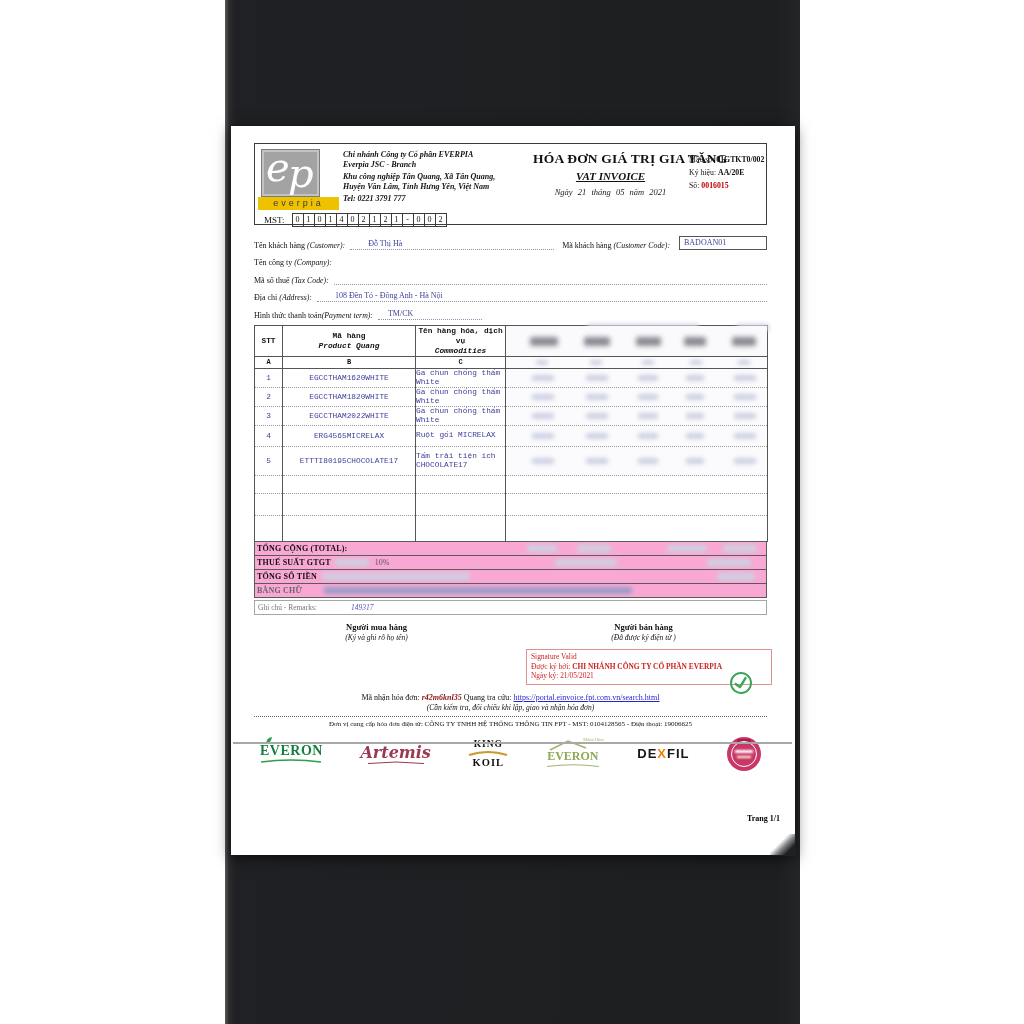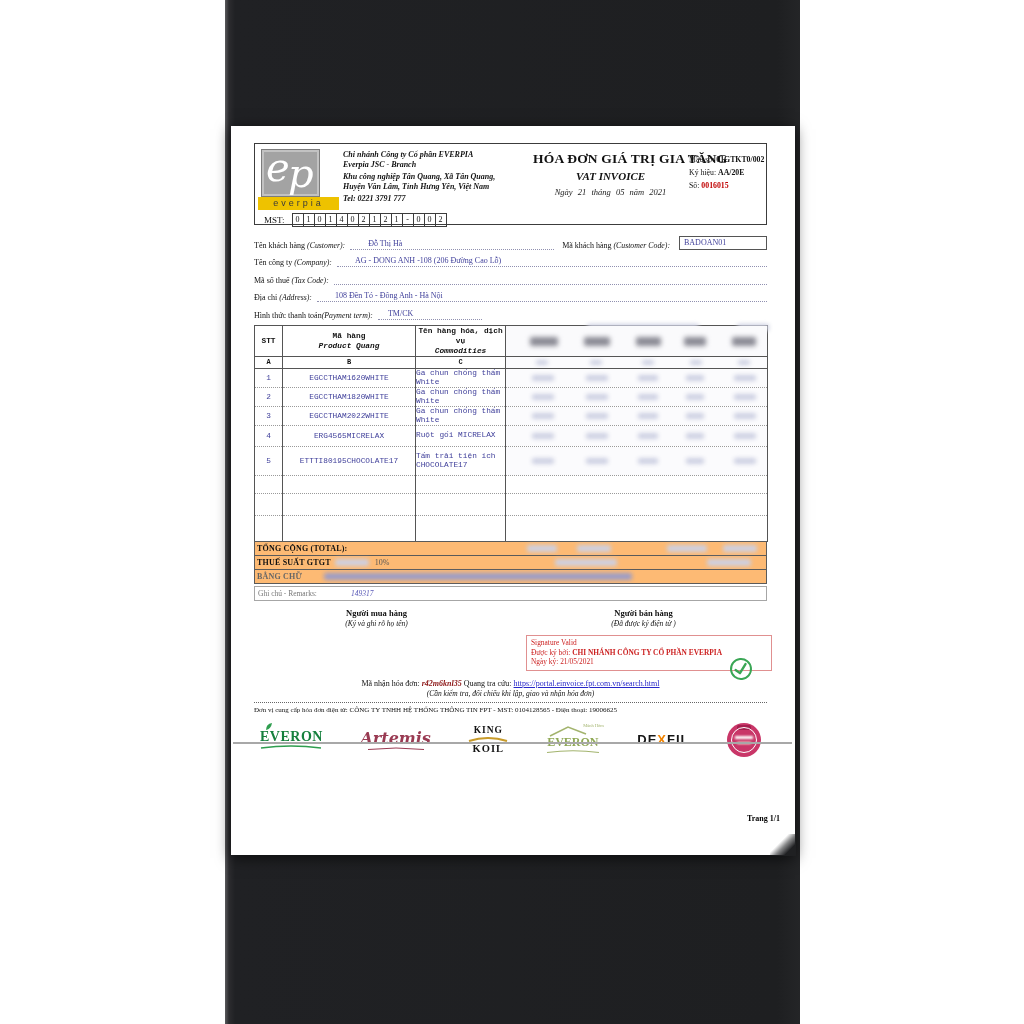--- a/index.html
+++ b/index.html
@@ -28,21 +28,21 @@
   .mst-row .mst-lbl{font-size:9px;margin-right:7px;}
   .mst-cells{display:flex;border:1px solid #3c3c3c;}
   .mst-cells span{width:10px;height:12px;line-height:12px;text-align:center;font-size:8px;
            border-right:1px solid #3c3c3c;}
   .mst-cells span:last-child{border-right:none;}
   .head-co{position:absolute;left:88px;top:6px;width:190px;font:italic bold 8px "Liberation Serif",serif;
            line-height:9.5px;}
   .head-co .grp{margin-bottom:3px;}
   .head-center{position:absolute;left:278px;top:7px;width:155px;text-align:center;}
   .inv-title{font-weight:bold;font-size:13.5px;letter-spacing:.2px;white-space:nowrap;}
-  .inv-sub{font-weight:bold;font-style:italic;font-size:11px;margin-top:3px;}
+  .inv-sub{font-weight:bold;font-style:italic;font-size:11px;margin-top:3px;text-decoration:underline;}
   .inv-date{font-style:italic;font-size:8.5px;margin-top:5px;word-spacing:3px;color:#222;}
   .head-right{position:absolute;left:434px;top:9px;width:78px;line-height:13px;font-size:7.8px;white-space:nowrap;}
   .head-right b{font-size:7.8px;}
   .so-red{color:#c00000;font-weight:bold;}
 
   
   .cust{margin-top:7px;}
   .crow{display:flex;align-items:flex-end;height:17.5px;font-size:8px;}
   .crow .lbl{white-space:nowrap;padding-right:5px;}
   .crow .lbl i{font-size:7.8px;}
@@ -64,21 +64,21 @@
   tr.letters td{border-bottom:1px solid #555;text-align:center;font-weight:bold;font-size:7px;height:11px;}
   tbody td{border-bottom:1px dotted #9a9a9a;color:#3f3f9a;vertical-align:middle;}
   tbody tr.last td{border-bottom:1px solid #555;}
   td.cstt{text-align:center;} td.ccode{text-align:center;}
   td.cname{padding-left:2px;line-height:9px;}
   .hblur{position:relative;height:30px;background:#fafafc;}
   .lblur,.rblur{position:relative;background:#fbfbfd;}
 
   
   .trow{position:relative;border:1px solid #5a5a5a;margin-top:-1px;display:flex;align-items:center;
-        height:13px;padding-left:2px;background:#fdba74;font-size:8px;}
+        height:13px;padding-left:2px;background:#f9a8d4;font-size:8px;}
   .trow b{letter-spacing:.2px;}
   .pct{color:#555;margin-left:6px;}
   .remarks{display:flex;align-items:center;border:1px solid #a6a6a6;height:13px;margin-top:2.5px;
         color:#777;font-size:7.5px;padding-left:3px;}
   .remarks .rv{color:#5555b5;font-style:italic;margin-left:34px;}
 
   
   .sigrow{display:flex;margin-top:7px;}
   .sigcol{width:245px;text-align:center;}
   .sigcol .t{font-weight:bold;font-size:8.5px;}
@@ -86,21 +86,21 @@
   .sigbox{position:relative;margin:7px 0 0 272px;width:236px;border:1px solid #e09090;
           padding:2px 4px 3px 4px;color:#cc2222;font-size:7.4px;line-height:9.5px;}
   .sigbox b{font-size:7.4px;}
   .check{position:absolute;right:18px;bottom:-11px;}
 
   
   .flines{text-align:center;margin-top:8px;font-size:8px;}
   .fcode{font-weight:bold;font-style:italic;color:#8b1515;}
   .flink{color:#2626c9;text-decoration:underline;}
   .fnote{text-align:center;font-style:italic;font-size:7.5px;margin-top:1px;}
-  .provider{border-top:1px dotted #666;margin-top:4px;padding-top:3px;text-align:left;font-size:7px;}
+  .provider{border-top:1px dotted #666;margin-top:4px;padding-top:3px;text-align:center;font-size:7px;}
 
   
   .brands{display:flex;align-items:center;justify-content:space-between;margin-top:8px;height:36px;padding:0 6px;}
   .bx{position:relative;text-align:center;}
   .everon1{font:bold 14px "Liberation Serif",serif;color:#15803d;letter-spacing:.5px;}
   .artemis{font:italic bold 16px "DejaVu Serif",serif;color:#993a52;}
   .kk{font-family:"Liberation Serif",serif;color:#141414;line-height:9px;}
   .kk .k1{font-weight:bold;font-size:9.5px;letter-spacing:1px;}
   .kk .k2{font-weight:bold;font-size:10.5px;letter-spacing:1px;}
   .everon2{font:bold 12px "Liberation Serif",serif;color:#8fa855;}
@@ -173,21 +173,20 @@
 
         <div class="cust">
           <div class="crow">
             <span class="lbl"><span>Tên khách hàng</span> <i>(Customer):</i></span>
             <span class="val-line" style="max-width:268px">Đỗ Thị Hà</span>
             <span class="lbl" style="margin-left:8px"><span>Mã khách hàng</span> <i>(Customer Code):</i></span>
             <span class="code-box">BADOAN01</span>
           </div>
           <div class="crow">
             <span class="lbl"><span>Tên công ty</span> <i>(Company):</i></span>
-            <span class="val-line">AG - DONG ANH -108 (206 Đường Cao Lỗ)</span>
           </div>
           <div class="crow">
             <span class="lbl"><span>Mã số thuế</span> <i>(Tax Code):</i></span>
             <span class="val-line"></span>
           </div>
           <div class="crow">
             <span class="lbl"><span>Địa chỉ</span> <i>(Address):</i></span>
             <span class="val-line">108 Đền Tó - Đông Anh - Hà Nội</span>
           </div>
           <div class="crow">
@@ -343,20 +342,25 @@
           <span class="blob" style="left:468px;top:3px;width:34px;height:7px"></span>
         </div>
         <div class="trow">
           <b>THUẾ SUẤT GTGT</b>
           <span class="blob" style="position:static;display:inline-block;width:34px;height:7px;margin-left:4px"></span>
           <span class="pct">10%</span>
           <span class="blob" style="left:300px;top:3px;width:62px;height:7px"></span>
           <span class="blob" style="left:452px;top:3px;width:44px;height:7px"></span>
         </div>
         <div class="trow">
+          <b>TỔNG SỐ TIỀN</b>
+          <span class="blob" style="position:static;display:inline-block;width:148px;height:7px;margin-left:5px"></span>
+          <span class="blob" style="left:462px;top:3px;width:38px;height:7px"></span>
+        </div>
+        <div class="trow">
           <b style="color:#666">BẰNG CHỮ</b>
           <span class="blob bl" style="position:static;display:inline-block;width:308px;height:7px;margin-left:22px"></span>
         </div>
         <div class="remarks">
           <span>Ghi chú - Remarks:</span>
           <span class="rv">149317</span>
         </div>
 
         <div class="sigrow">
           <div class="sigcol">

